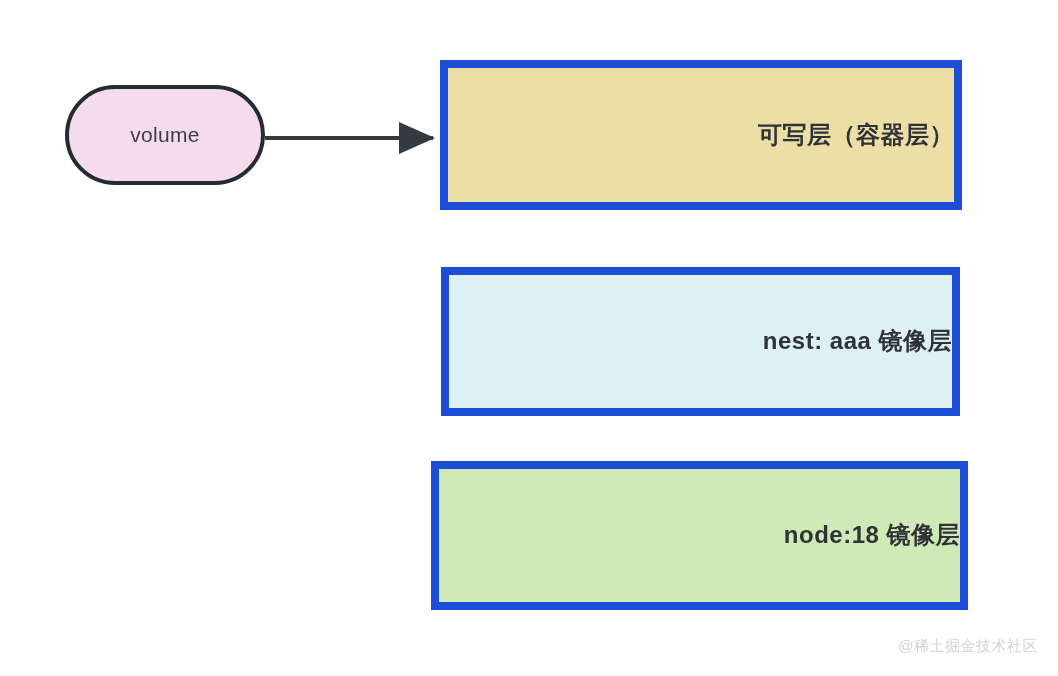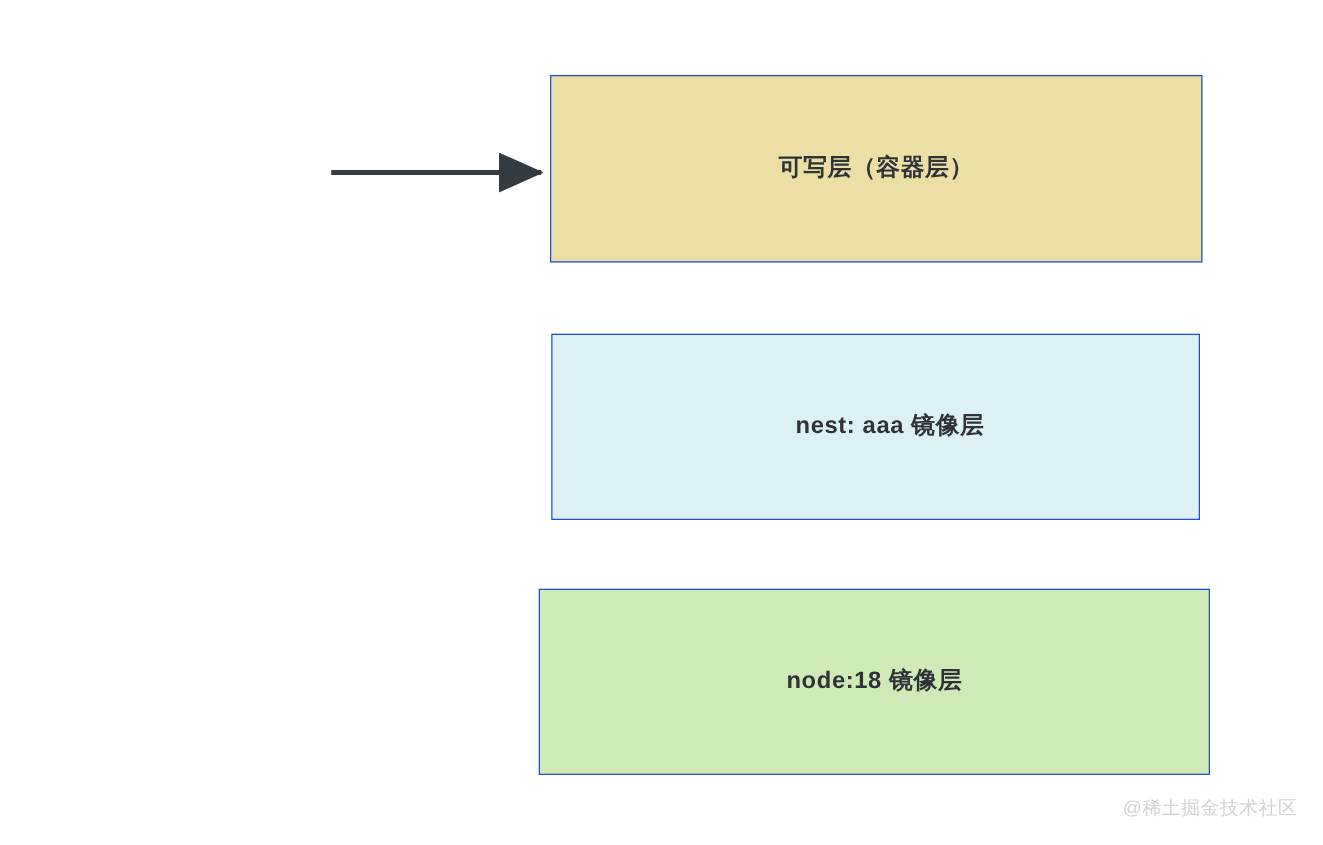--- a/index.html
+++ b/index.html
@@ -15,27 +15,27 @@
     width: 1058px;
     height: 676px;
     background: #ffffff;
     overflow: hidden;
   }
 
   
   .layer-box {
     position: absolute;
     box-sizing: border-box;
-    border: 1px solid #1d4ed8;
+    border: 8px solid #1d4ed8;
     display: flex;
     align-items: center;
-    justify-content: center;
+    justify-content: flex-end;
     color: #2f3338;
     font-weight: bold;
-    font-size: 19px;
+    font-size: 24px;
     letter-spacing: 0.5px;
     line-height: 1.2;
     text-align: center;
   }
 
   #box-writable {
     left: 440px;
     top: 60px;
     width: 522px;
     height: 150px;
@@ -44,21 +44,21 @@
   #box-nest {
     left: 441px;
     top: 267px;
     width: 519px;
     height: 149px;
     background: #ddf0f4;
     padding-left: 23px;
   }
   #box-node {
     left: 431px;
-    top: 471px;
+    top: 461px;
     width: 537px;
     height: 149px;
     background: #cfeab6;
   }
 
   
   #node-volume {
     position: absolute;
     box-sizing: border-box;
     left: 65px;
@@ -97,20 +97,23 @@
     letter-spacing: 0.5px;
     user-select: none;
     margin-left: 46px;
   }
 </style>
 </head>
 <body>
 
 <div id="canvas">
 
+  <div id="node-volume">
+    <span>volume</span>
+  </div>
 
   <svg id="arrow-volume-to-writable" viewBox="0 0 200 60" width="200" height="60">
     <defs>
       <marker id="arrowhead" markerWidth="9" markerHeight="8" refX="8.5" refY="4" orient="auto" markerUnits="strokeWidth">
         <path d="M0,0 L9,4 L0,8 z" fill="#333a40"></path>
       </marker>
     </defs>
     <line x1="10" y1="28" x2="178" y2="28" stroke="#333a40" stroke-width="4" marker-end="url(#arrowhead)"></line>
   </svg>
 

